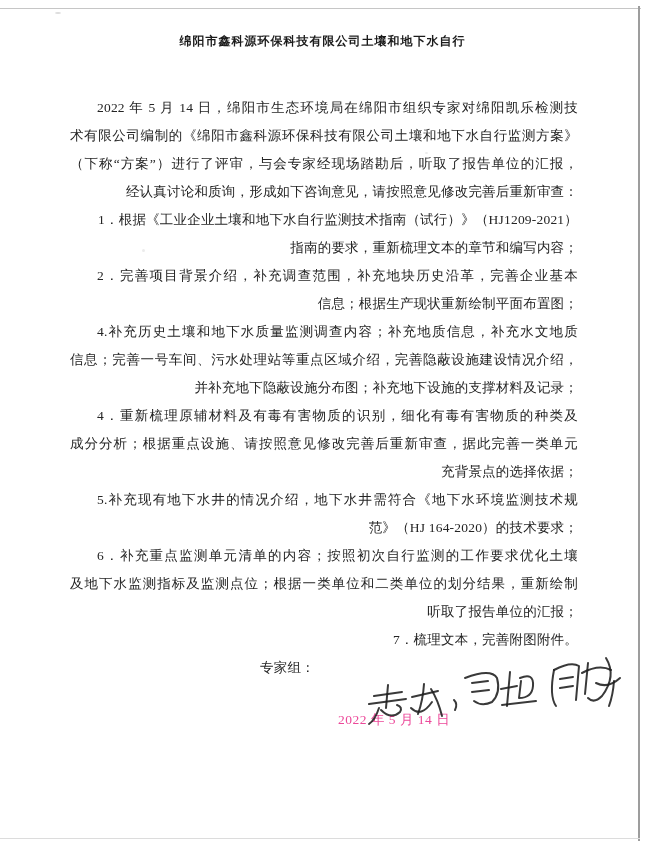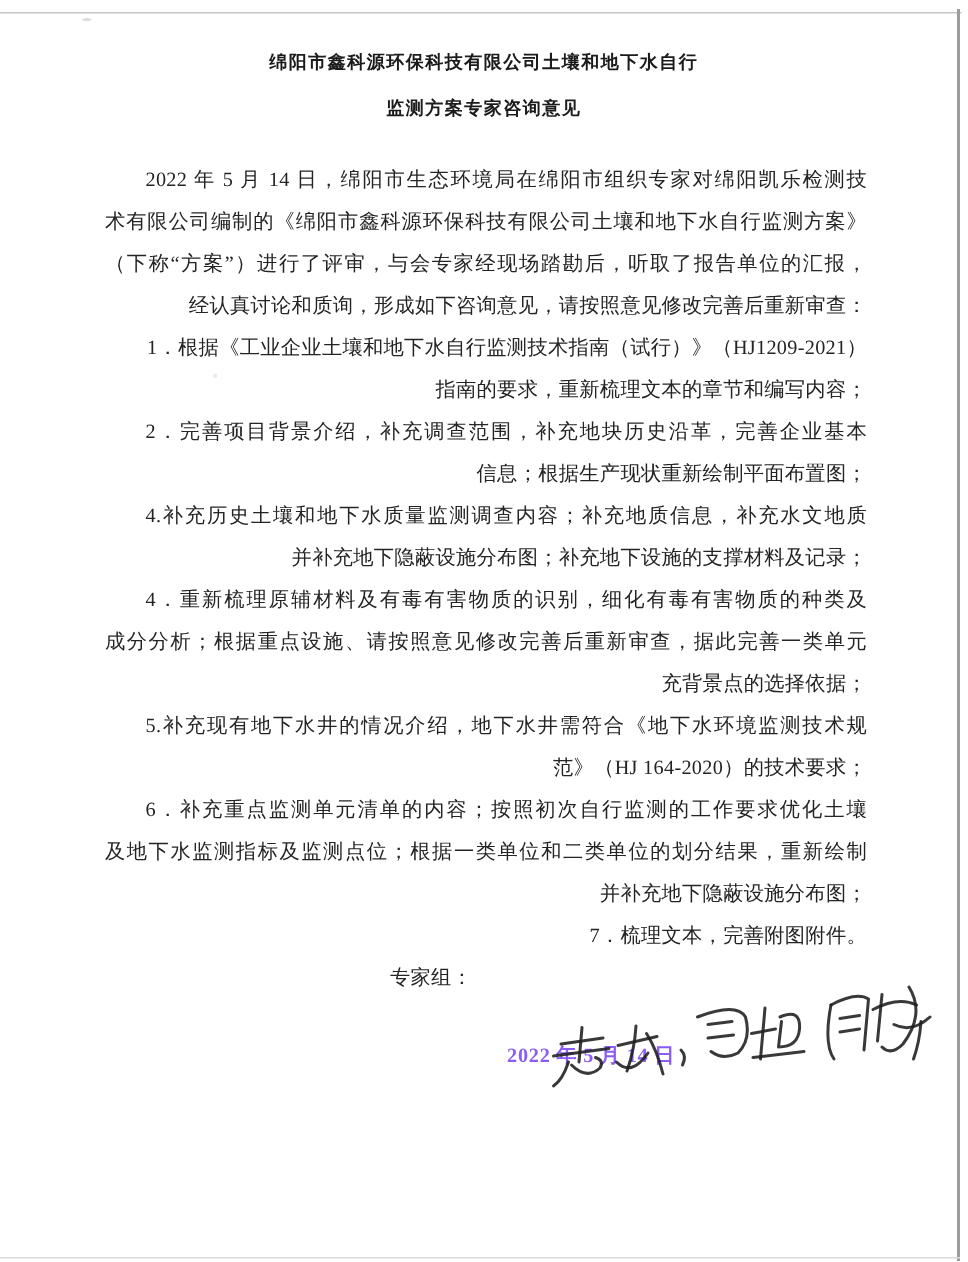--- a/index.html
+++ b/index.html
@@ -20,29 +20,29 @@
   .speck.s2{left:142px;top:249px;width:3px;height:3px;opacity:.2;}
   .speck.s3{left:425px;top:152px;width:3px;height:2px;opacity:.2;}
 
   .title{
     position:absolute;left:0;top:26px;width:100%;
     text-align:center;font-weight:700;font-size:12px;
     letter-spacing:1px;line-height:31px;color:#1b1b1b;
   }
   .body-block{
     position:absolute;left:70px;top:94px;width:508px;
-    font-size:13.5px;line-height:28px;letter-spacing:.2px;color:#242424;margin-top:12px;
+    font-size:13.5px;line-height:28px;letter-spacing:.2px;color:#242424;
   }
   .ln{height:28px;text-align:right;}
   .ind{padding-left:27px;}
   .fill{text-align:justify;text-align-last:justify;}
   .expert-line{height:28px;padding-left:190px;}
   .date-line{
     height:28px;margin-top:24px;padding-left:268px;
-    font-weight:700;letter-spacing:.5px;color:#8b5cf6;
+    font-weight:400;letter-spacing:.5px;color:#ec4899;
   }
   .signatures{
     position:absolute;left:352px;top:648px;width:278px;height:88px;
   }
   .signatures svg{display:block;width:278px;height:88px;}
   .signatures path{fill:none;stroke:#1e1e1e;stroke-width:2;stroke-linecap:round;stroke-linejoin:round;opacity:.88;}
 </style>
 </head>
 <body>
 
@@ -50,42 +50,42 @@
 
   <div class="edge-top"></div>
   <div class="edge-right"></div>
   <div class="edge-bottom"></div>
   <div class="speck s1"></div>
   <div class="speck s2"></div>
   <div class="speck s3"></div>
 
   <div class="title">
     <div>绵阳市鑫科源环保科技有限公司土壤和地下水自行</div>
-    <div>监测方案专家咨询意见</div>
   </div>
 
   <div class="body-block">
     <div class="ln ind fill">2022 年 5 月 14 日，绵阳市生态环境局在绵阳市组织专家对绵阳凯乐检测技</div>
     <div class="ln fill">术有限公司编制的《绵阳市鑫科源环保科技有限公司土壤和地下水自行监测方案》</div>
     <div class="ln fill">（下称“方案”）进行了评审，与会专家经现场踏勘后，听取了报告单位的汇报，</div>
     <div class="ln">经认真讨论和质询，形成如下咨询意见，请按照意见修改完善后重新审查：</div>
     <div class="ln ind">1．根据《工业企业土壤和地下水自行监测技术指南（试行）》（HJ1209-2021）</div>
     <div class="ln">指南的要求，重新梳理文本的章节和编写内容；</div>
     <div class="ln ind fill">2．完善项目背景介绍，补充调查范围，补充地块历史沿革，完善企业基本</div>
     <div class="ln">信息；根据生产现状重新绘制平面布置图；</div>
     <div class="ln ind fill">4.补充历史土壤和地下水质量监测调查内容；补充地质信息，补充水文地质</div>
+    <div class="ln fill">信息；完善一号车间、污水处理站等重点区域介绍，完善隐蔽设施建设情况介绍，</div>
     <div class="ln">并补充地下隐蔽设施分布图；补充地下设施的支撑材料及记录；</div>
     <div class="ln ind fill">4．重新梳理原辅材料及有毒有害物质的识别，细化有毒有害物质的种类及</div>
     <div class="ln fill">成分分析；根据重点设施、请按照意见修改完善后重新审查，据此完善一类单元</div>
     <div class="ln">充背景点的选择依据；</div>
     <div class="ln ind fill">5.补充现有地下水井的情况介绍，地下水井需符合《地下水环境监测技术规</div>
     <div class="ln">范》（HJ 164-2020）的技术要求；</div>
     <div class="ln ind fill">6．补充重点监测单元清单的内容；按照初次自行监测的工作要求优化土壤</div>
     <div class="ln fill">及地下水监测指标及监测点位；根据一类单位和二类单位的划分结果，重新绘制</div>
-    <div class="ln">并补充地下隐蔽设施分布图；</div>
+    <div class="ln">听取了报告单位的汇报；</div>
     <div class="ln ind">7．梳理文本，完善附图附件。</div>
 
     <div class="expert-line">专家组：</div>
     <div class="date-line">2022 年 5 月 14 日</div>
   </div>
 
   <div class="signatures">
     <svg viewBox="0 0 278 88" xmlns="http://www.w3.org/2000/svg">
 
       <g aria-label="黄英">

